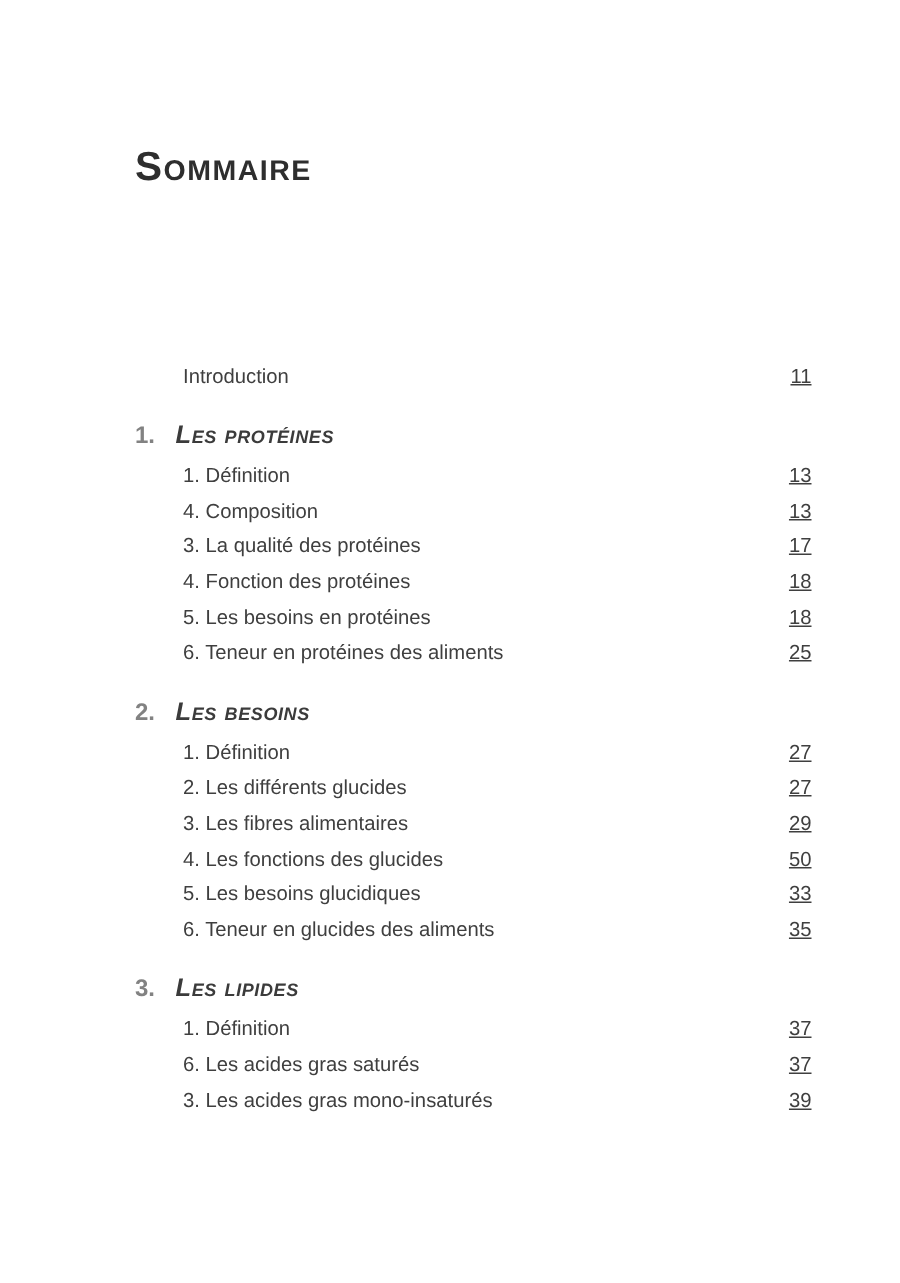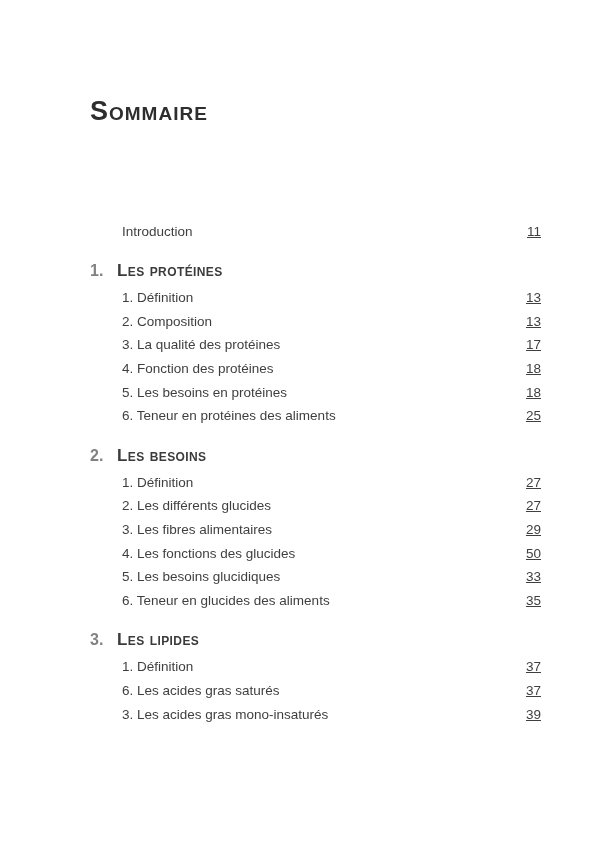--- a/index.html
+++ b/index.html
@@ -22,21 +22,21 @@
     margin: 0;
     font-size: 27px;
     font-weight: 600;
     font-variant: small-caps;
     letter-spacing: 1px;
     color: #2e2e2e;
   }
   .toc {
     position: absolute;
     left: 90px;
-    top: 219px;
+    top: 238px;
     width: 451px;
   }
   .row {
     display: flex;
     justify-content: space-between;
     align-items: center;
     height: 23.6px;
   }
   .intro-row {
     height: 24px;
@@ -72,20 +72,21 @@
     font-size: 16px;
     font-weight: 600;
     color: #828282;
   }
   .section-title {
     font-size: 17px;
     font-weight: 600;
     font-variant: small-caps;
     letter-spacing: 0.4px;
     color: #3b3b3b;
+    font-style: italic;
   }
   .footer {
     position: absolute;
     right: 59px;
     top: 796px;
     display: flex;
     align-items: center;
     gap: 4px;
   }
   .footer-logo {
@@ -116,21 +117,21 @@
       <span class="section-number">1.</span>
       <span class="section-title">Les protéines</span>
     </div>
     <div class="section-items">
   <div class="row item-row">
     <span class="item-label">1. Définition</span>
     <span class="item-page">13</span>
   </div>
 
   <div class="row item-row">
-    <span class="item-label">2. Composition</span>
+    <span class="item-label">4. Composition</span>
     <span class="item-page">13</span>
   </div>
 
   <div class="row item-row">
     <span class="item-label">3. La qualité des protéines</span>
     <span class="item-page">17</span>
   </div>
 
   <div class="row item-row">
     <span class="item-label">4. Fonction des protéines</span>

